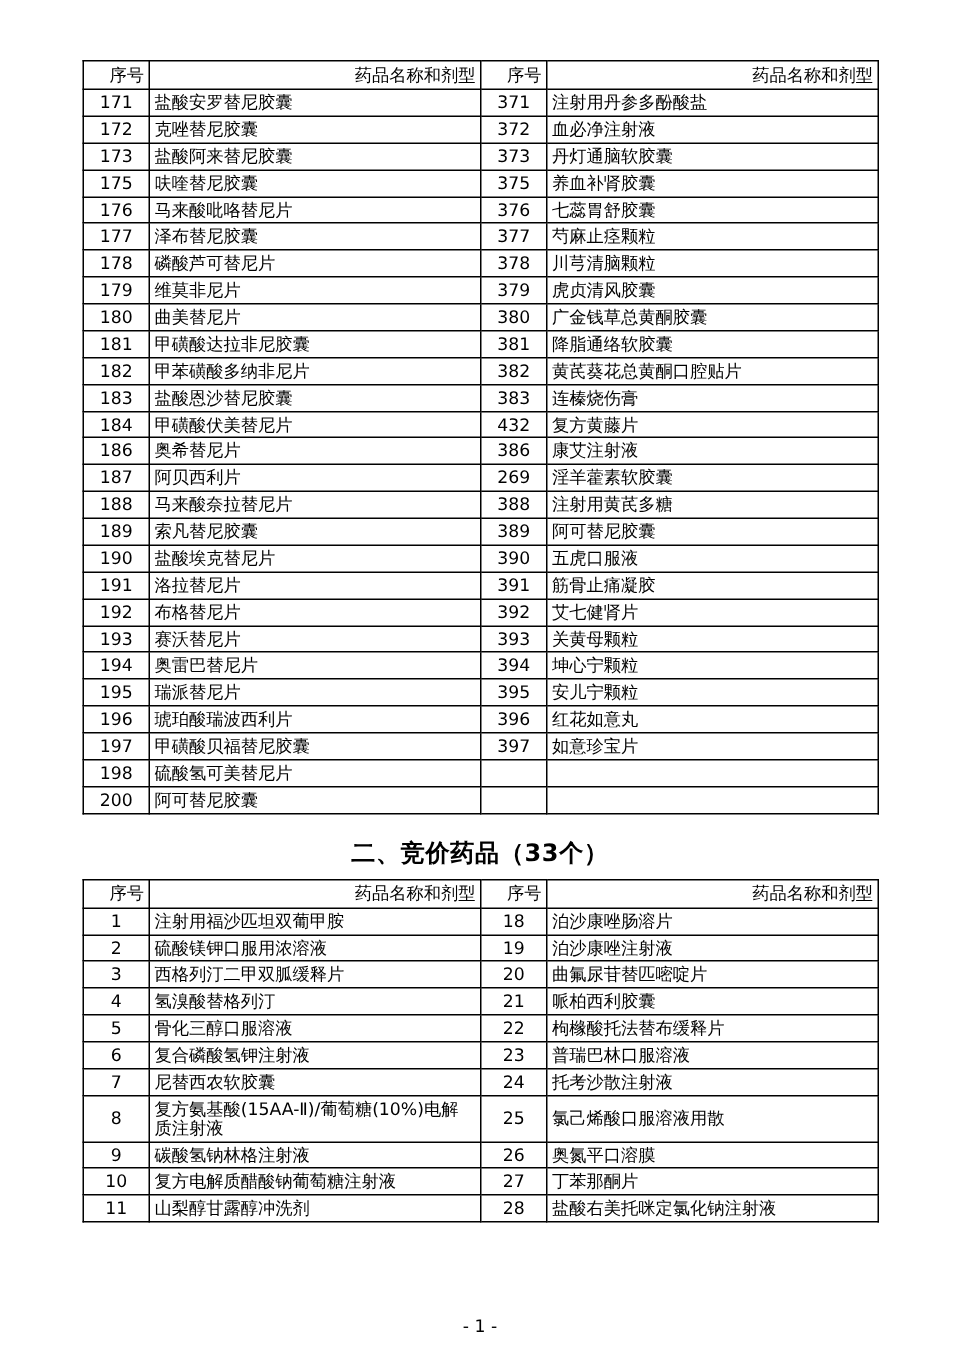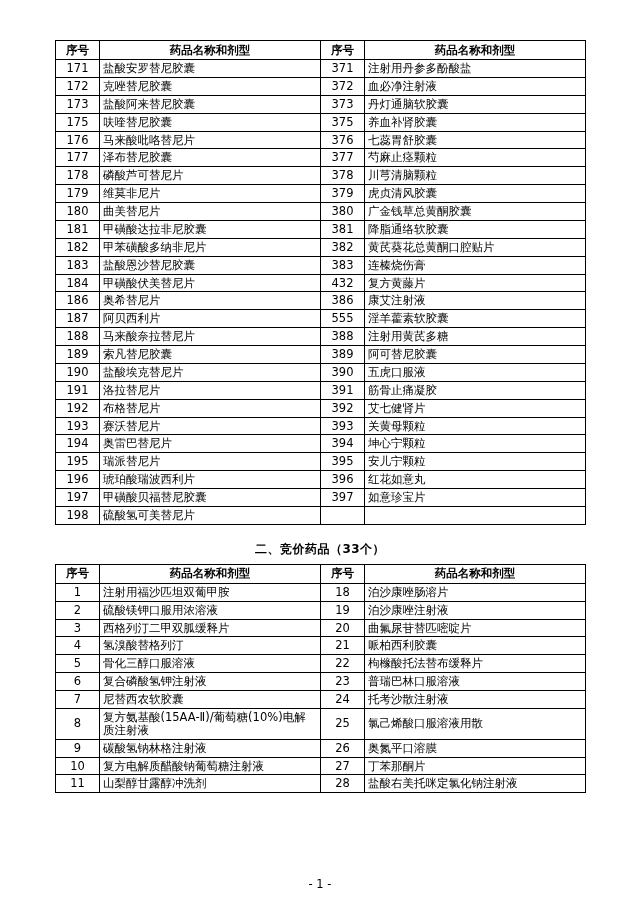--- a/index.html
+++ b/index.html
@@ -32,37 +32,37 @@
     border: 1px solid #000000;
     font-size: 11.5px;
     line-height: 1.12;
     padding: 2px 3px;
     vertical-align: middle;
     font-family: "DejaVu Sans", "Liberation Sans", sans-serif;
     height: 17px;
     box-sizing: border-box;
   }
   table.doc-table th {
-    text-align: center;
-    font-weight: bold;
+    text-align: right;
+    font-weight: normal;
     font-size: 11.5px;
     height: 19px;
   }
   .col-num {
     width: 44px;
     text-align: center;
   }
   .col-name {
     width: 221px;
     text-align: left;
     padding-left: 4px;
   }
   .section-title {
     text-align: center;
-    font-size: 12px;
+    font-size: 16px;
     font-weight: bold;
     margin: 16px 0 6px 0;
     letter-spacing: 0.5px;
   }
   .page-number {
     position: absolute;
     bottom: 14px;
     left: 0;
     width: 640px;
     text-align: center;
@@ -172,21 +172,21 @@
           </tr>
           <tr>
             <td class="col-num">186</td>
             <td class="col-name">奥希替尼片</td>
             <td class="col-num">386</td>
             <td class="col-name">康艾注射液</td>
           </tr>
           <tr>
             <td class="col-num">187</td>
             <td class="col-name">阿贝西利片</td>
-            <td class="col-num">555</td>
+            <td class="col-num">269</td>
             <td class="col-name">淫羊藿素软胶囊</td>
           </tr>
           <tr>
             <td class="col-num">188</td>
             <td class="col-name">马来酸奈拉替尼片</td>
             <td class="col-num">388</td>
             <td class="col-name">注射用黄芪多糖</td>
           </tr>
           <tr>
             <td class="col-num">189</td>
@@ -238,20 +238,26 @@
           </tr>
           <tr>
             <td class="col-num">197</td>
             <td class="col-name">甲磺酸贝福替尼胶囊</td>
             <td class="col-num">397</td>
             <td class="col-name">如意珍宝片</td>
           </tr>
           <tr>
             <td class="col-num">198</td>
             <td class="col-name">硫酸氢可美替尼片</td>
+            <td class="col-num"></td>
+            <td class="col-name"></td>
+          </tr>
+          <tr>
+            <td class="col-num">200</td>
+            <td class="col-name">阿可替尼胶囊</td>
             <td class="col-num"></td>
             <td class="col-name"></td>
           </tr>
         </tbody>
     </table>
   </div>
 
   <div class="section-title">二、竞价药品（33个）</div>
 
   <div class="tbl-wrap">

